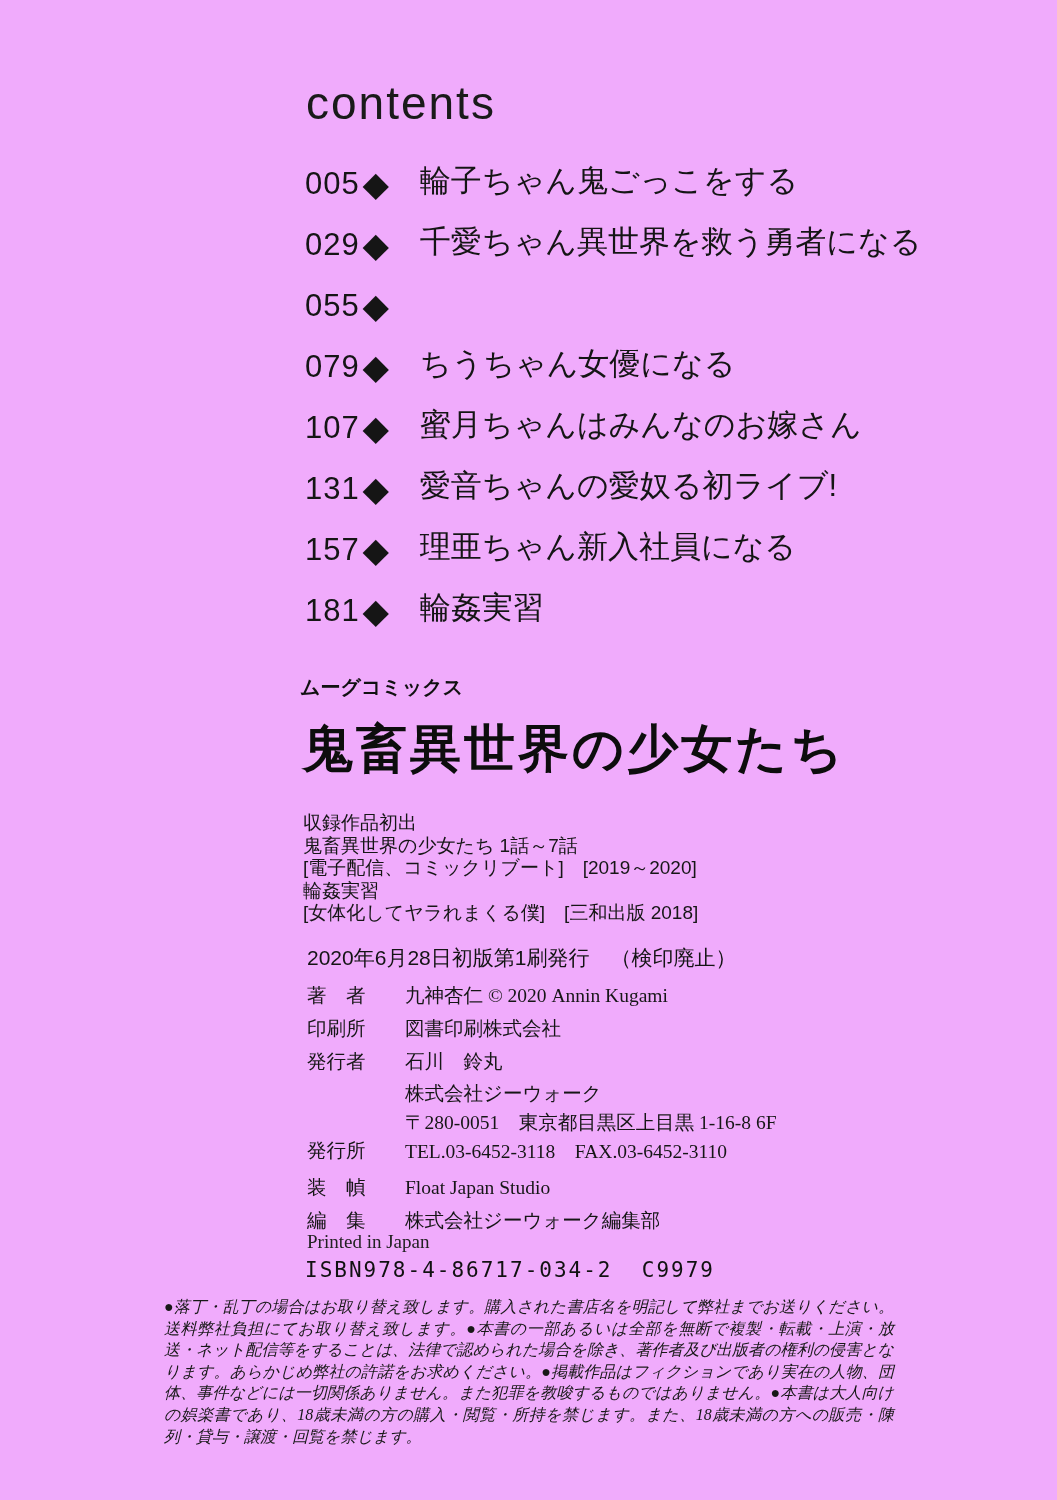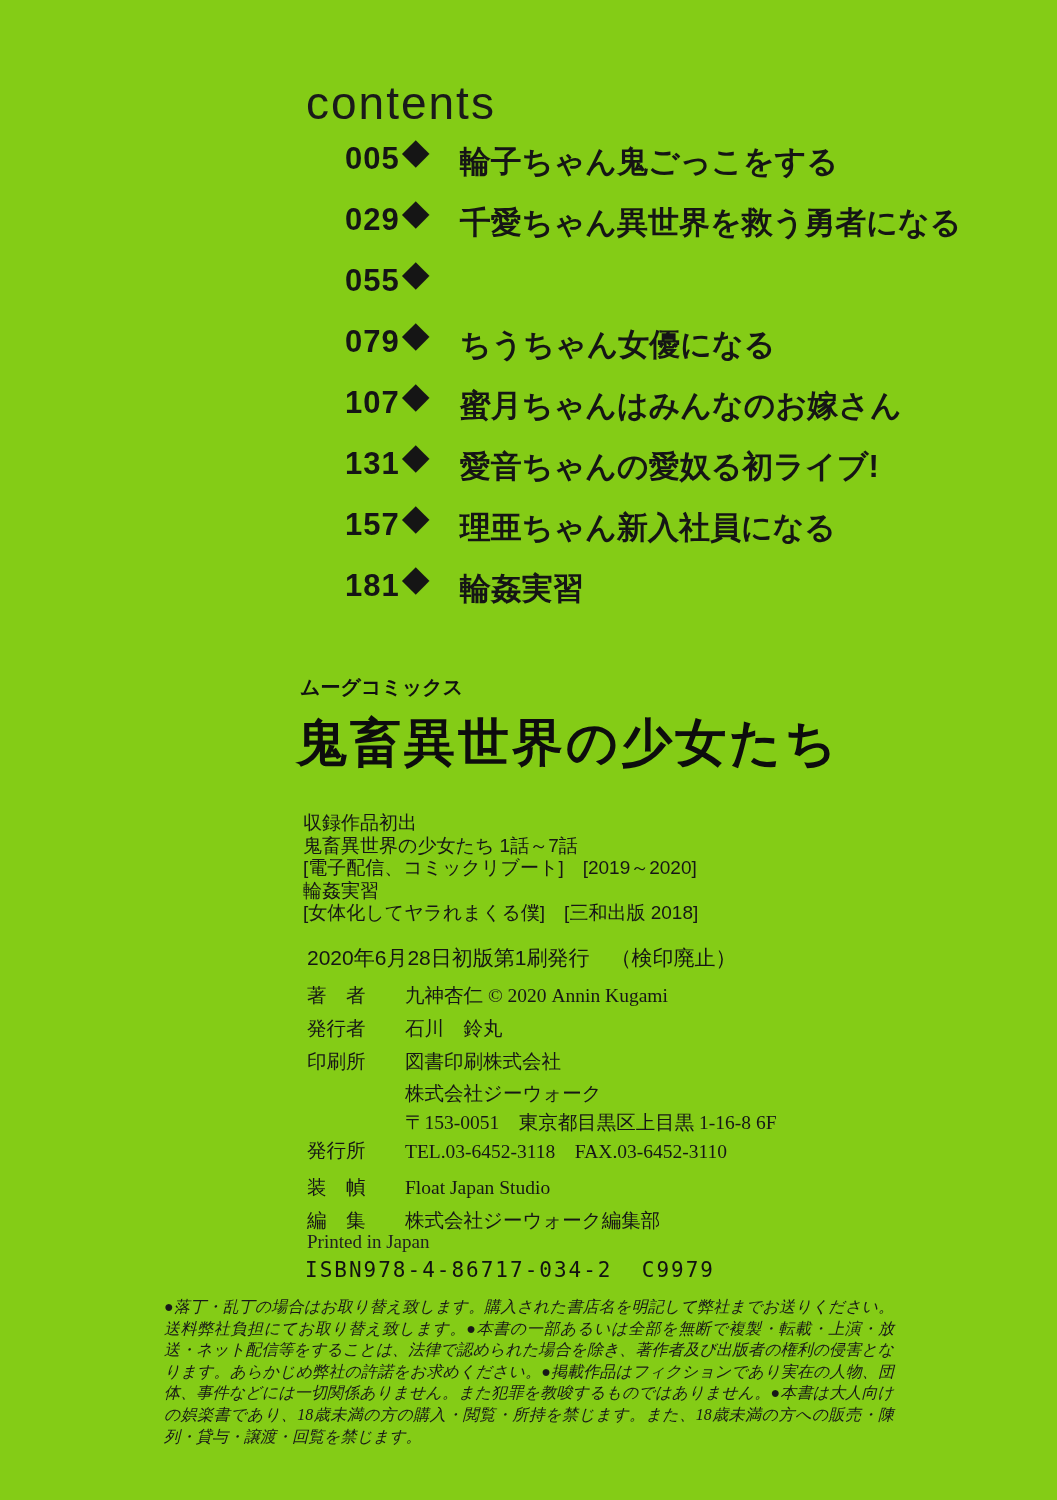--- a/index.html
+++ b/index.html
@@ -1,33 +1,33 @@
 <!DOCTYPE html>
 <html lang="ja"><head>
 <meta charset="utf-8">
 <style>
   html,body{margin:0;padding:0;background:#ffffff;}
   body{width:1057px;height:1500px;position:relative;color:#1c1c1c;
        font-family:"Liberation Sans",sans-serif;}
-  .page{position:absolute;inset:0;width:1057px;height:1500px;background:#84cc16;overflow:hidden;}
+  .page{position:absolute;inset:0;width:1057px;height:1500px;background:#f0abfc;overflow:hidden;}
 
   .contents-title{position:absolute;left:306px;top:76px;margin:0;
     font-family:"Liberation Sans",sans-serif;font-size:46px;font-weight:500;
     letter-spacing:2px;color:#1a1a1a;}
 
   .toc{position:absolute;left:305px;top:141px;}
-  .toc-item{height:61px;display:flex;align-items:flex-start;
-    font-size:31px;font-weight:700;color:#151515;white-space:nowrap;margin-left:40px;}
+  .toc-item{height:61px;display:flex;align-items:flex-end;
+    font-size:31px;font-weight:400;color:#151515;white-space:nowrap;}
   .toc-num{font-family:"Liberation Sans",sans-serif;letter-spacing:1px;}
   .toc-diamond{margin-left:2px;font-size:28px;line-height:1;}
   .toc-title{margin-left:30px;}
 
   .imprint-label{position:absolute;left:300px;top:674px;
     font-size:20px;font-weight:bold;color:#111;}
-  .book-title{position:absolute;left:294px;top:712px;margin:2px;
+  .book-title{position:absolute;left:294px;top:712px;margin:8px;
     font-size:51px;font-weight:bold;letter-spacing:3px;color:#0d0d0d;line-height:1.15;}
 
   .first-pub{position:absolute;left:303px;top:812px;
     font-size:19px;line-height:22.5px;color:#161616;}
 
   .date-line{position:absolute;left:307px;top:944px;font-size:21px;color:#141414;}
 
   .colophon{position:absolute;left:307px;top:979px;
     font-family:"Liberation Serif",serif;font-size:19.5px;color:#161616;}
   .col-row{display:flex;line-height:33px;align-items:flex-end;}
@@ -111,37 +111,37 @@
   <div class="date-line">2020年6月28日初版第1刷発行　（検印廃止）</div>
 
   <div class="colophon" id="colophon-rows">
       <div class="col-row">
         <div class="col-label">著　者</div>
         <div>
           <div class="col-value-line">九神杏仁 © 2020 Annin Kugami</div>
         </div>
       </div>
       <div class="col-row">
+        <div class="col-label">印刷所</div>
+        <div>
+          <div class="col-value-line">図書印刷株式会社</div>
+        </div>
+      </div>
+      <div class="col-row">
         <div class="col-label">発行者</div>
         <div>
           <div class="col-value-line">石川　鈴丸</div>
-        </div>
-      </div>
-      <div class="col-row">
-        <div class="col-label">印刷所</div>
-        <div>
-          <div class="col-value-line">図書印刷株式会社</div>
         </div>
       </div>
       <div class="col-row has-extra">
         <div class="col-label">発行所</div>
         <div>
           <div class="col-value-line">株式会社ジーウォーク</div>
           <div class="col-extra">
-            <div class="col-extra-line">〒153-0051　東京都目黒区上目黒 1-16-8 6F</div>
+            <div class="col-extra-line">〒280-0051　東京都目黒区上目黒 1-16-8 6F</div>
             <div class="col-extra-line">TEL.03-6452-3118　FAX.03-6452-3110</div>
           </div>
         </div>
       </div>
       <div class="col-row">
         <div class="col-label">装　幀</div>
         <div>
           <div class="col-value-line">Float Japan Studio</div>
         </div>
       </div>

